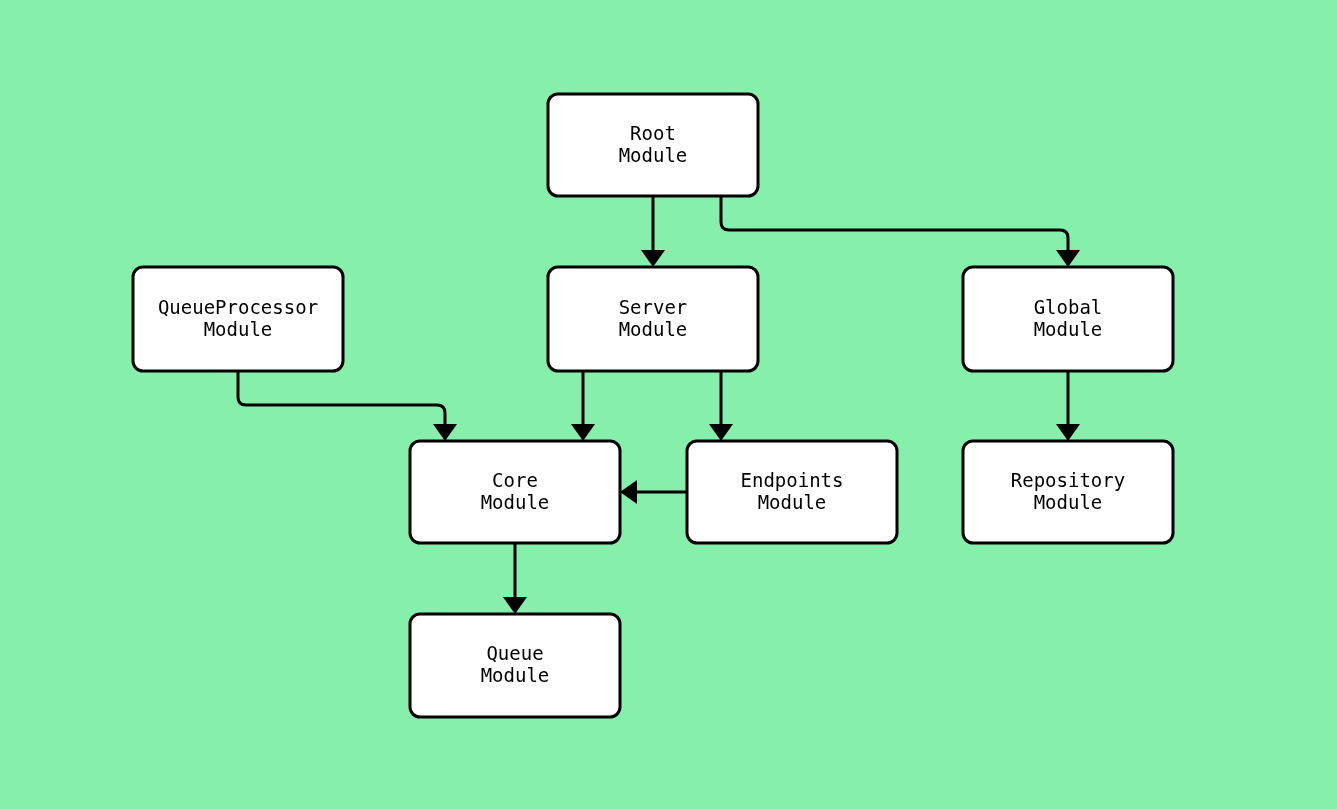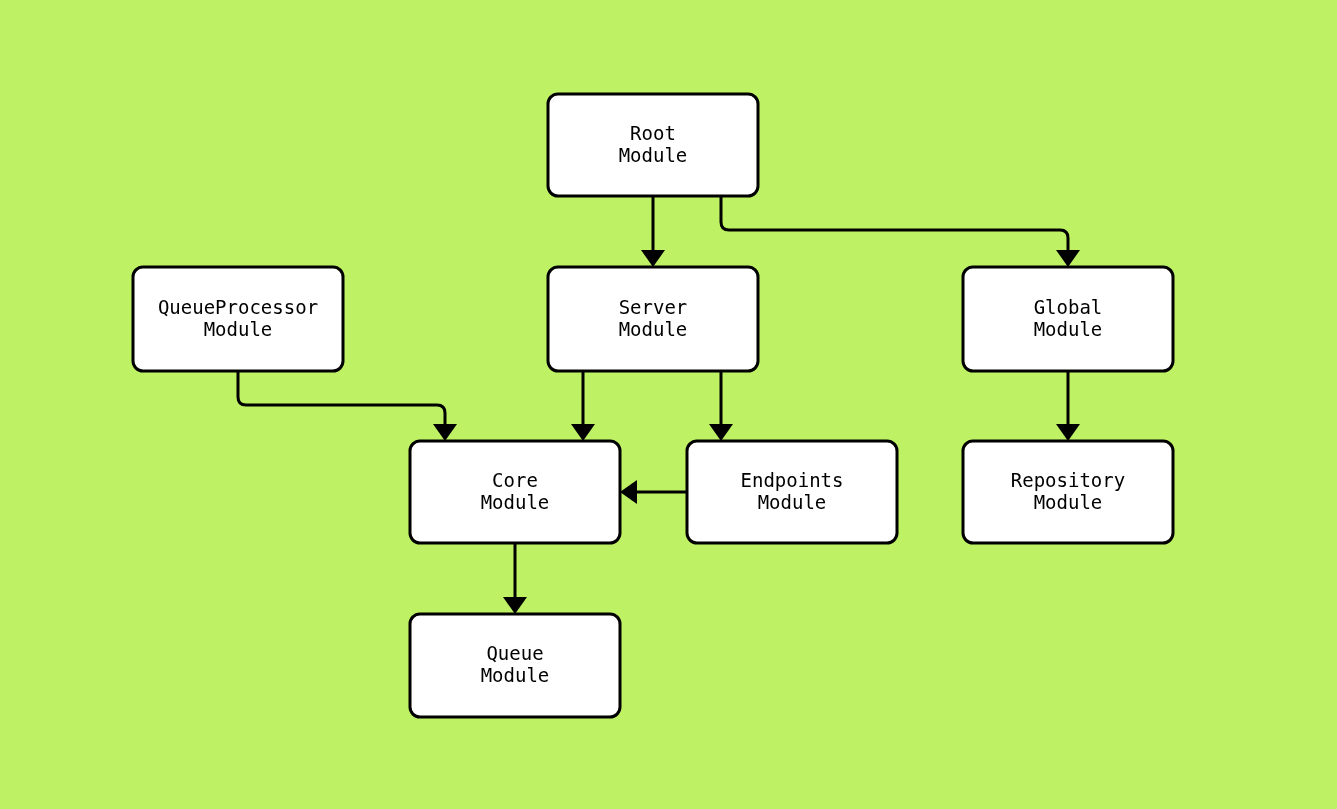--- a/index.html
+++ b/index.html
@@ -10,21 +10,21 @@
   body {
     width: 1337px;
     height: 809px;
     font-family: "DejaVu Sans Mono", "Liberation Mono", monospace;
     overflow: hidden;
   }
   #diagram-root {
     position: relative;
     width: 1337px;
     height: 809px;
-    background: #bef264;
+    background: #86efac;
   }
   svg#module-graph {
     display: block;
     width: 1337px;
     height: 809px;
   }
   .node-box {
     fill: #ffffff;
     stroke: #000000;
     stroke-width: 3;

